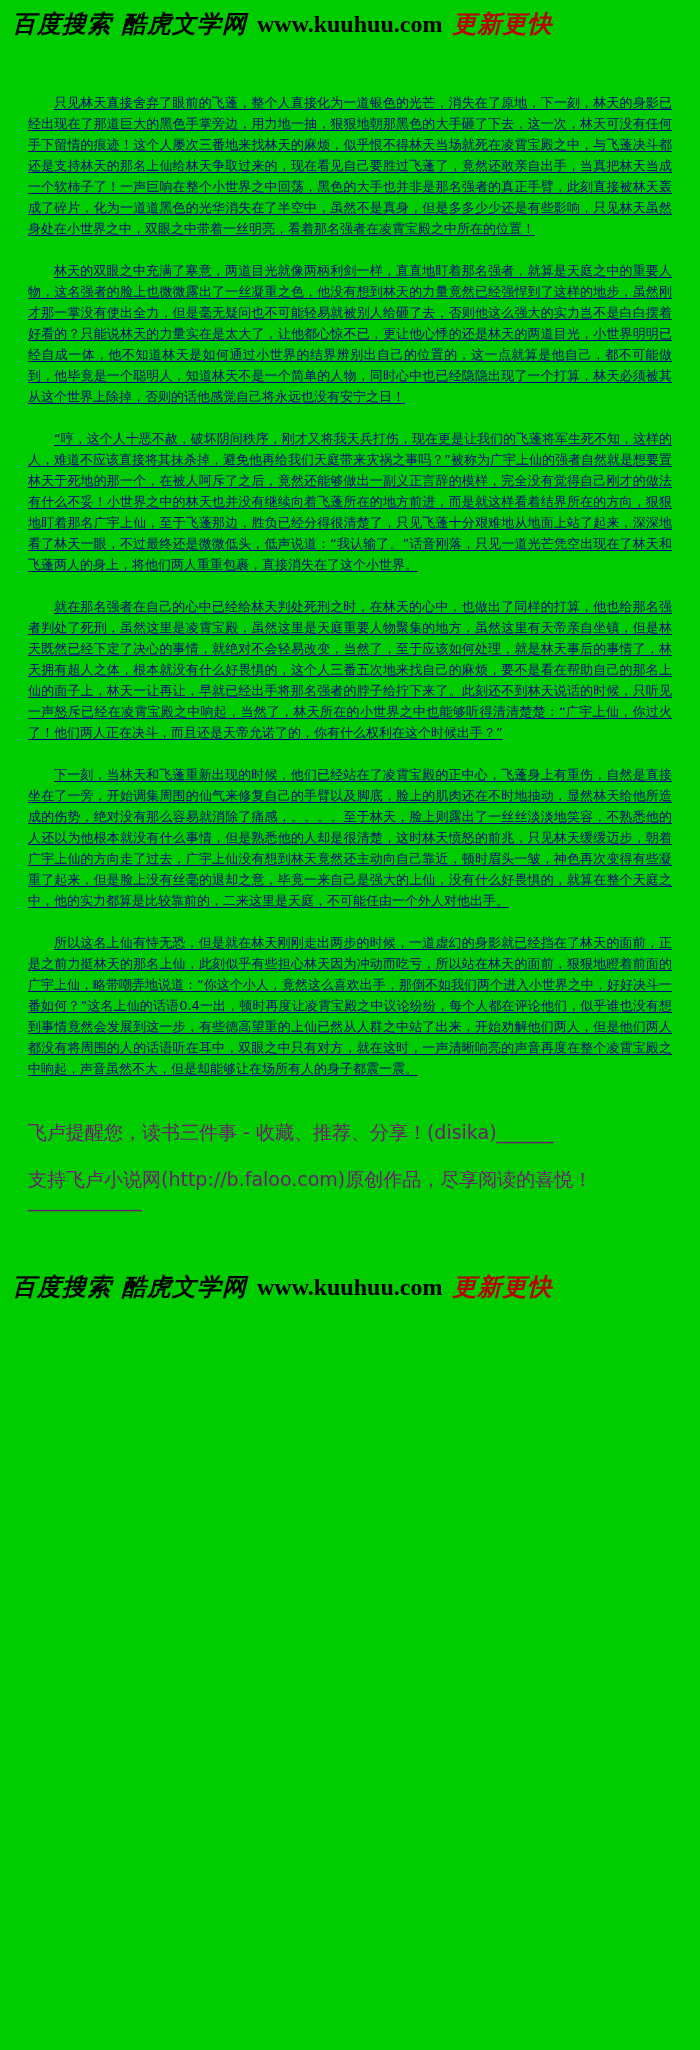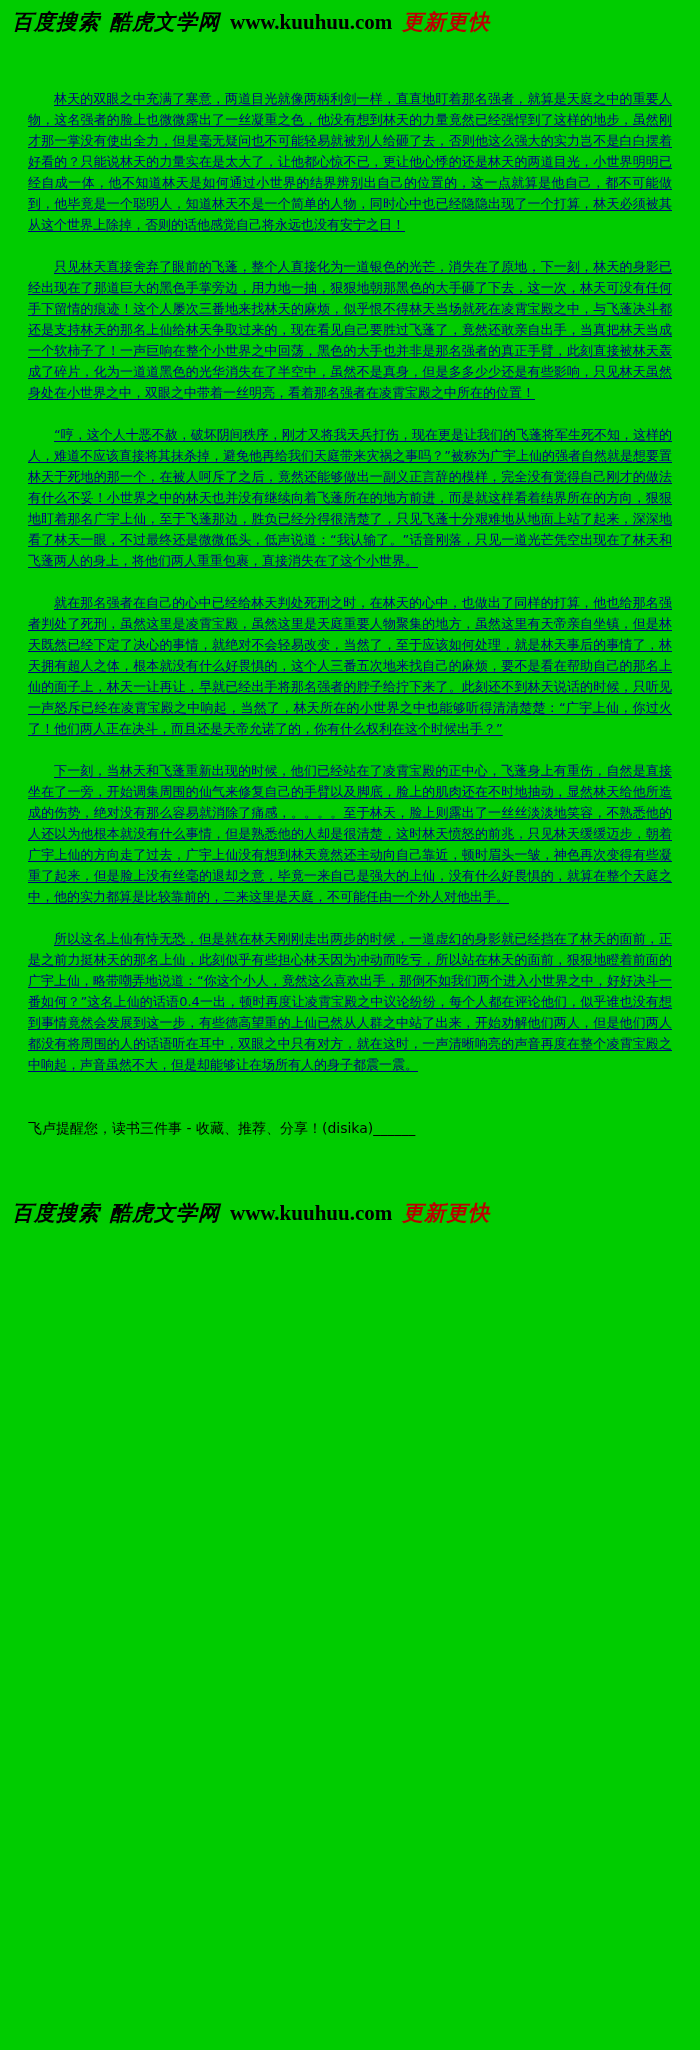--- a/index.html
+++ b/index.html
@@ -10,21 +10,21 @@
     width: 700px;
     min-height: 2050px;
     background: #00CC00;
     font-family: "DejaVu Sans", "Liberation Sans", sans-serif;
     box-sizing: border-box;
   }
   .banner {
     padding: 8px 12px 4px 12px;
     font-family: "Liberation Serif", serif;
     font-weight: bold;
-    font-size: 21px;
+    font-size: 24px;
     color: #000000;
     letter-spacing: 1px;
     white-space: nowrap;
   }
   .banner .seg { margin-right: 10px; }
   .banner .brush { font-style: italic; }
   .banner .url {
     font-family: "Liberation Serif", serif;
     letter-spacing: 0;
   }
@@ -41,49 +41,50 @@
     text-align: justify;
   }
   .content p {
     margin: 0 0 21px 0;
     text-indent: 2em;
     text-decoration: underline;
     text-underline-offset: 2px;
   }
   .notices {
     padding: 22px 28px 0 28px;
-    color: #000000;
-    font-size: 14px;
+    color: #701a75;
+    font-size: 19px;
     line-height: 21px;
   }
   .notices p {
     margin: 0 0 26px 0;
   }
   .bottom-banner-wrap {
     padding-top: 26px;
     padding-bottom: 10px;
   }
 </style>
 </head>
 <body>
 
 <div class="banner">
   <span class="seg brush">百度搜索</span><span class="seg brush">酷虎文学网</span><span class="seg url">www.kuuhuu.com</span><span class="seg slogan">更新更快</span>
 </div>
 
 <div class="content">
+  <p>只见林天直接舍弃了眼前的飞蓬，整个人直接化为一道银色的光芒，消失在了原地，下一刻，林天的身影已经出现在了那道巨大的黑色手掌旁边，用力地一抽，狠狠地朝那黑色的大手砸了下去，这一次，林天可没有任何手下留情的痕迹！这个人屡次三番地来找林天的麻烦，似乎恨不得林天当场就死在凌霄宝殿之中，与飞蓬决斗都还是支持林天的那名上仙给林天争取过来的，现在看见自己要胜过飞蓬了，竟然还敢亲自出手，当真把林天当成一个软柿子了！一声巨响在整个小世界之中回荡，黑色的大手也并非是那名强者的真正手臂，此刻直接被林天轰成了碎片，化为一道道黑色的光华消失在了半空中，虽然不是真身，但是多多少少还是有些影响，只见林天虽然身处在小世界之中，双眼之中带着一丝明亮，看着那名强者在凌霄宝殿之中所在的位置！</p>
   <p>林天的双眼之中充满了寒意，两道目光就像两柄利剑一样，直直地盯着那名强者，就算是天庭之中的重要人物，这名强者的脸上也微微露出了一丝凝重之色，他没有想到林天的力量竟然已经强悍到了这样的地步，虽然刚才那一掌没有使出全力，但是毫无疑问也不可能轻易就被别人给砸了去，否则他这么强大的实力岂不是白白摆着好看的？只能说林天的力量实在是太大了，让他都心惊不已，更让他心悸的还是林天的两道目光，小世界明明已经自成一体，他不知道林天是如何通过小世界的结界辨别出自己的位置的，这一点就算是他自己，都不可能做到，他毕竟是一个聪明人，知道林天不是一个简单的人物，同时心中也已经隐隐出现了一个打算，林天必须被其从这个世界上除掉，否则的话他感觉自己将永远也没有安宁之日！</p>
-  <p>只见林天直接舍弃了眼前的飞蓬，整个人直接化为一道银色的光芒，消失在了原地，下一刻，林天的身影已经出现在了那道巨大的黑色手掌旁边，用力地一抽，狠狠地朝那黑色的大手砸了下去，这一次，林天可没有任何手下留情的痕迹！这个人屡次三番地来找林天的麻烦，似乎恨不得林天当场就死在凌霄宝殿之中，与飞蓬决斗都还是支持林天的那名上仙给林天争取过来的，现在看见自己要胜过飞蓬了，竟然还敢亲自出手，当真把林天当成一个软柿子了！一声巨响在整个小世界之中回荡，黑色的大手也并非是那名强者的真正手臂，此刻直接被林天轰成了碎片，化为一道道黑色的光华消失在了半空中，虽然不是真身，但是多多少少还是有些影响，只见林天虽然身处在小世界之中，双眼之中带着一丝明亮，看着那名强者在凌霄宝殿之中所在的位置！</p>
   <p>“哼，这个人十恶不赦，破坏阴间秩序，刚才又将我天兵打伤，现在更是让我们的飞蓬将军生死不知，这样的人，难道不应该直接将其抹杀掉，避免他再给我们天庭带来灾祸之事吗？”被称为广宇上仙的强者自然就是想要置林天于死地的那一个，在被人呵斥了之后，竟然还能够做出一副义正言辞的模样，完全没有觉得自己刚才的做法有什么不妥！小世界之中的林天也并没有继续向着飞蓬所在的地方前进，而是就这样看着结界所在的方向，狠狠地盯着那名广宇上仙，至于飞蓬那边，胜负已经分得很清楚了，只见飞蓬十分艰难地从地面上站了起来，深深地看了林天一眼，不过最终还是微微低头，低声说道：“我认输了。”话音刚落，只见一道光芒凭空出现在了林天和飞蓬两人的身上，将他们两人重重包裹，直接消失在了这个小世界。</p>
   <p>就在那名强者在自己的心中已经给林天判处死刑之时，在林天的心中，也做出了同样的打算，他也给那名强者判处了死刑，虽然这里是凌霄宝殿，虽然这里是天庭重要人物聚集的地方，虽然这里有天帝亲自坐镇，但是林天既然已经下定了决心的事情，就绝对不会轻易改变，当然了，至于应该如何处理，就是林天事后的事情了，林天拥有超人之体，根本就没有什么好畏惧的，这个人三番五次地来找自己的麻烦，要不是看在帮助自己的那名上仙的面子上，林天一让再让，早就已经出手将那名强者的脖子给拧下来了。此刻还不到林天说话的时候，只听见一声怒斥已经在凌霄宝殿之中响起，当然了，林天所在的小世界之中也能够听得清清楚楚：“广宇上仙，你过火了！他们两人正在决斗，而且还是天帝允诺了的，你有什么权利在这个时候出手？”</p>
   <p>下一刻，当林天和飞蓬重新出现的时候，他们已经站在了凌霄宝殿的正中心，飞蓬身上有重伤，自然是直接坐在了一旁，开始调集周围的仙气来修复自己的手臂以及脚底，脸上的肌肉还在不时地抽动，显然林天给他所造成的伤势，绝对没有那么容易就消除了痛感，。。。。至于林天，脸上则露出了一丝丝淡淡地笑容，不熟悉他的人还以为他根本就没有什么事情，但是熟悉他的人却是很清楚，这时林天愤怒的前兆，只见林天缓缓迈步，朝着广宇上仙的方向走了过去，广宇上仙没有想到林天竟然还主动向自己靠近，顿时眉头一皱，神色再次变得有些凝重了起来，但是脸上没有丝毫的退却之意，毕竟一来自己是强大的上仙，没有什么好畏惧的，就算在整个天庭之中，他的实力都算是比较靠前的，二来这里是天庭，不可能任由一个外人对他出手。</p>
   <p>所以这名上仙有恃无恐，但是就在林天刚刚走出两步的时候，一道虚幻的身影就已经挡在了林天的面前，正是之前力挺林天的那名上仙，此刻似乎有些担心林天因为冲动而吃亏，所以站在林天的面前，狠狠地瞪着前面的广宇上仙，略带嘲弄地说道：“你这个小人，竟然这么喜欢出手，那倒不如我们两个进入小世界之中，好好决斗一番如何？”这名上仙的话语0.4一出，顿时再度让凌霄宝殿之中议论纷纷，每个人都在评论他们，似乎谁也没有想到事情竟然会发展到这一步，有些德高望重的上仙已然从人群之中站了出来，开始劝解他们两人，但是他们两人都没有将周围的人的话语听在耳中，双眼之中只有对方，就在这时，一声清晰响亮的声音再度在整个凌霄宝殿之中响起，声音虽然不大，但是却能够让在场所有人的身子都震一震。</p>
 </div>
 
 <div class="notices">
   <p>飞卢提醒您，读书三件事 - 收藏、推荐、分享！(disika)______</p>
+  <p>支持飞卢小说网(http://b.faloo.com)原创作品，尽享阅读的喜悦！____________</p>
 </div>
 
 <div class="bottom-banner-wrap">
   <div class="banner">
     <span class="seg brush">百度搜索</span><span class="seg brush">酷虎文学网</span><span class="seg url">www.kuuhuu.com</span><span class="seg slogan">更新更快</span>
   </div>
 </div>
 
 </body></html>

